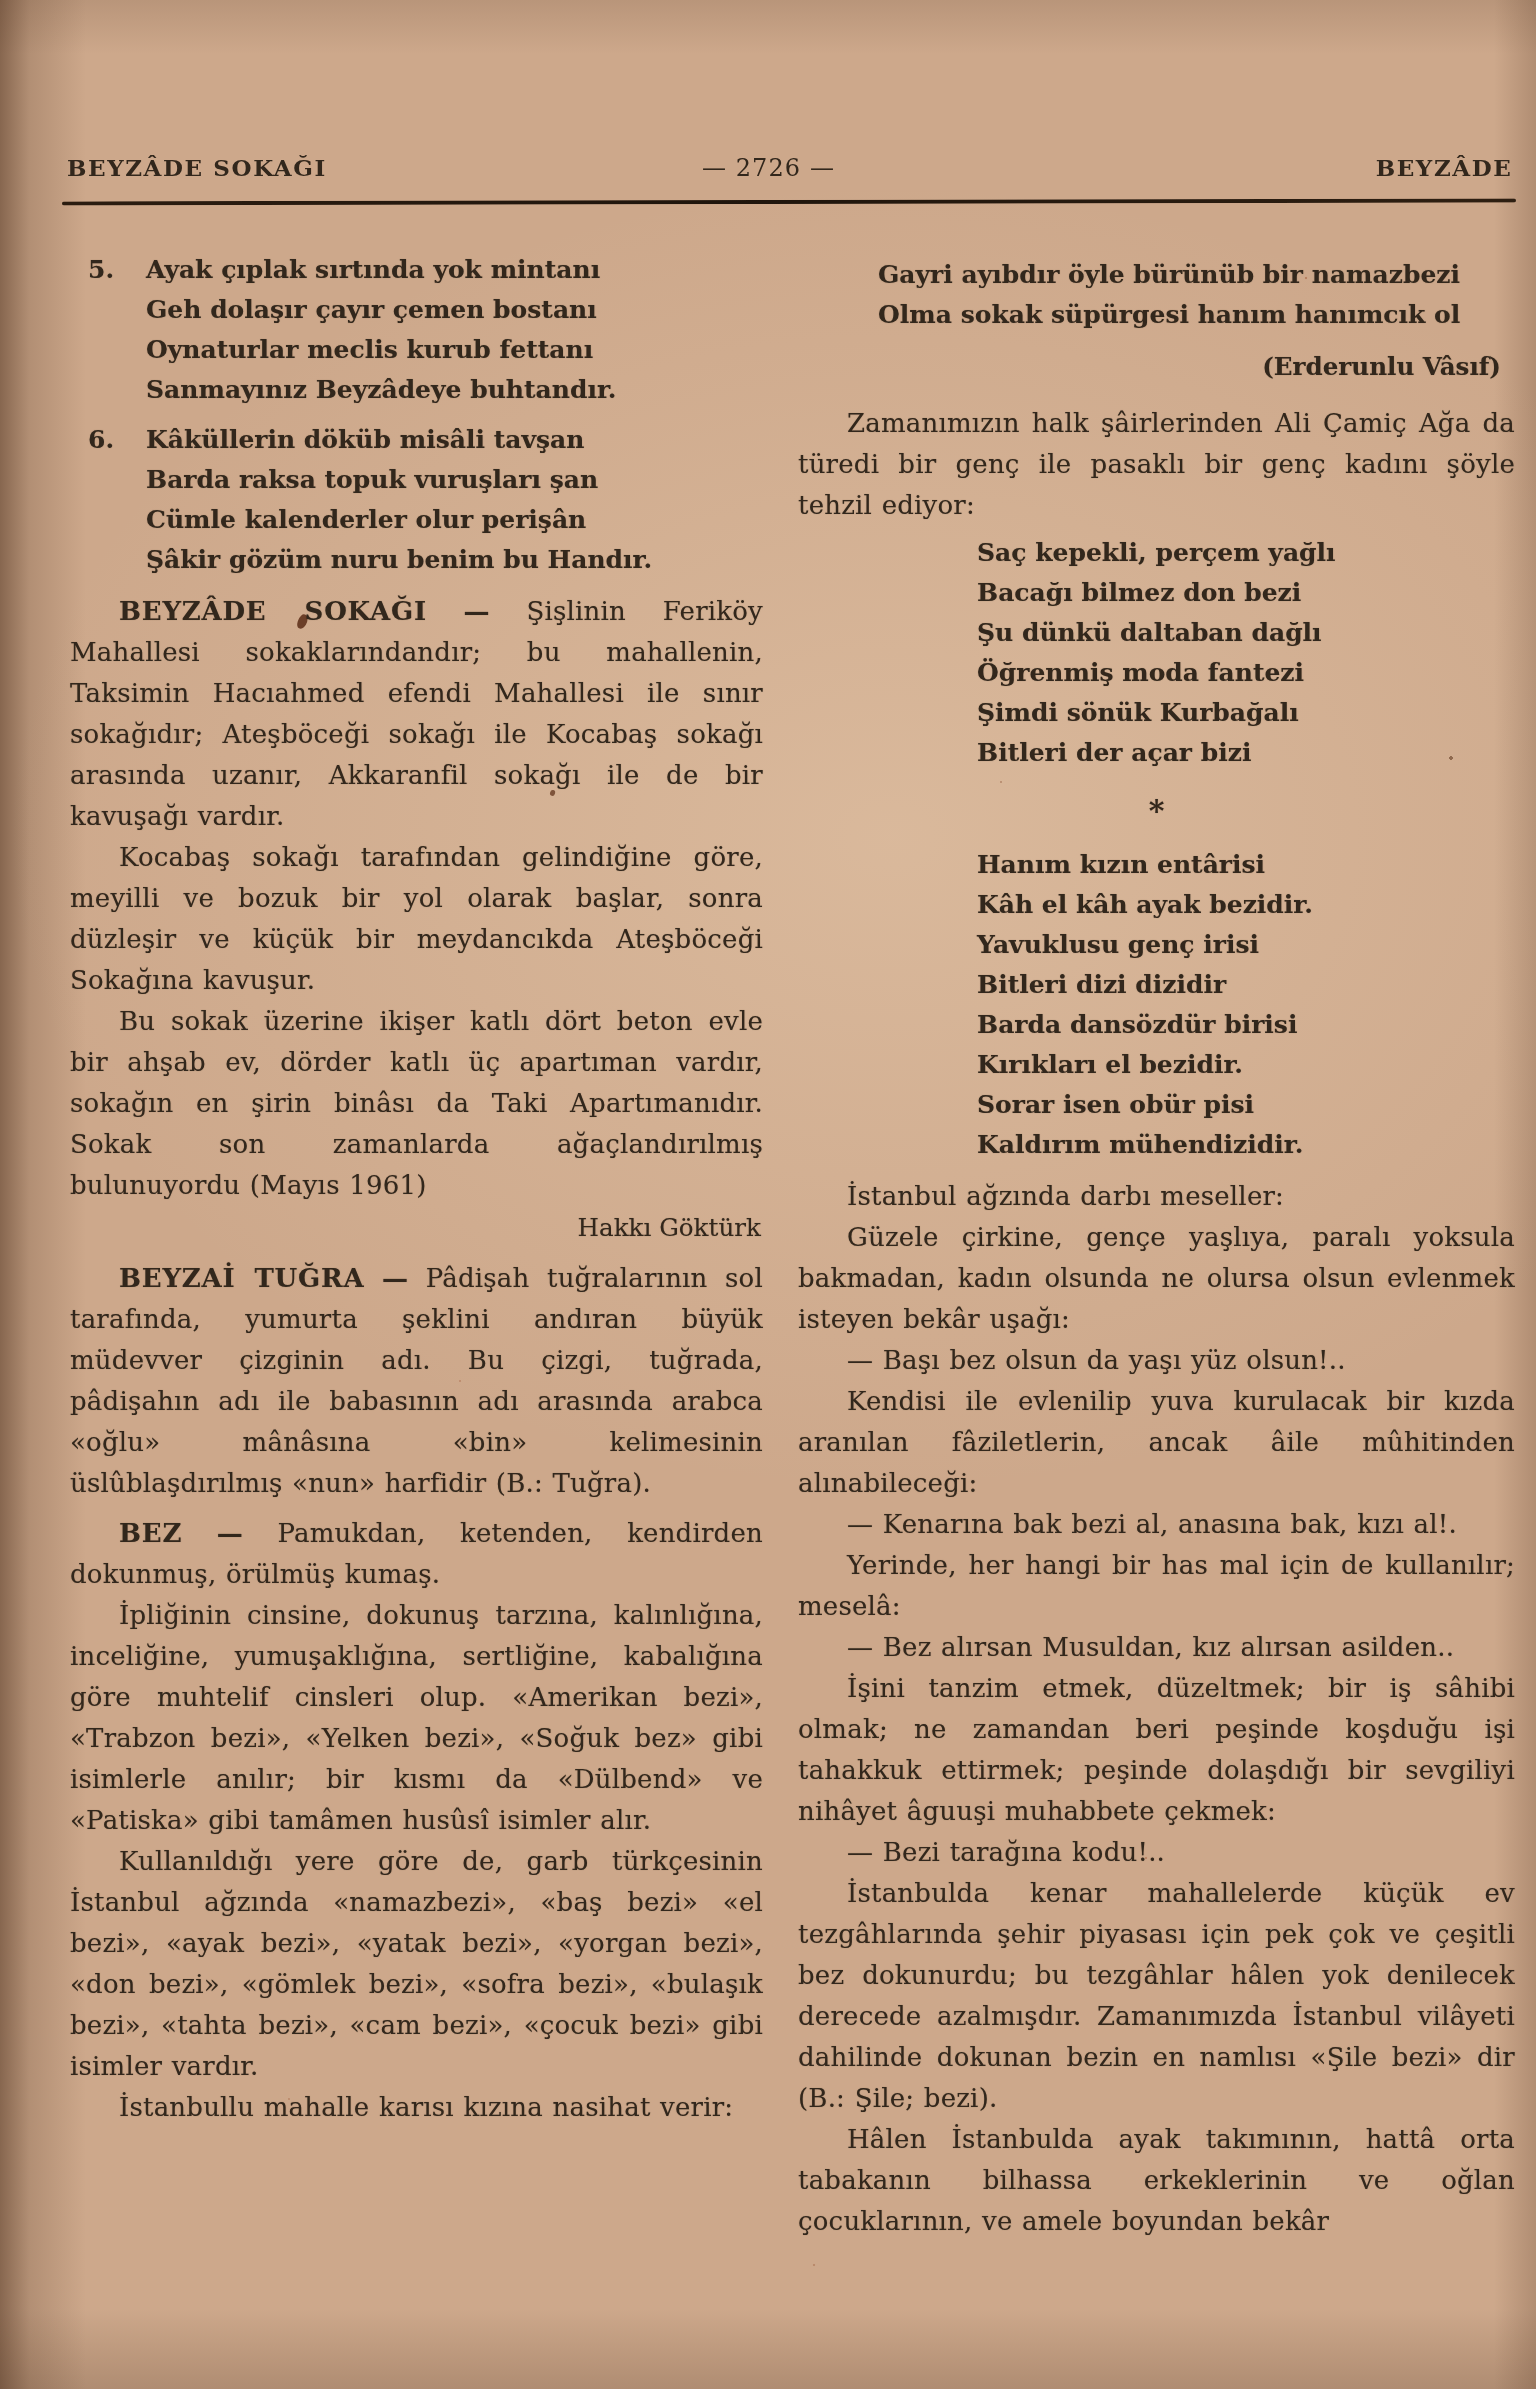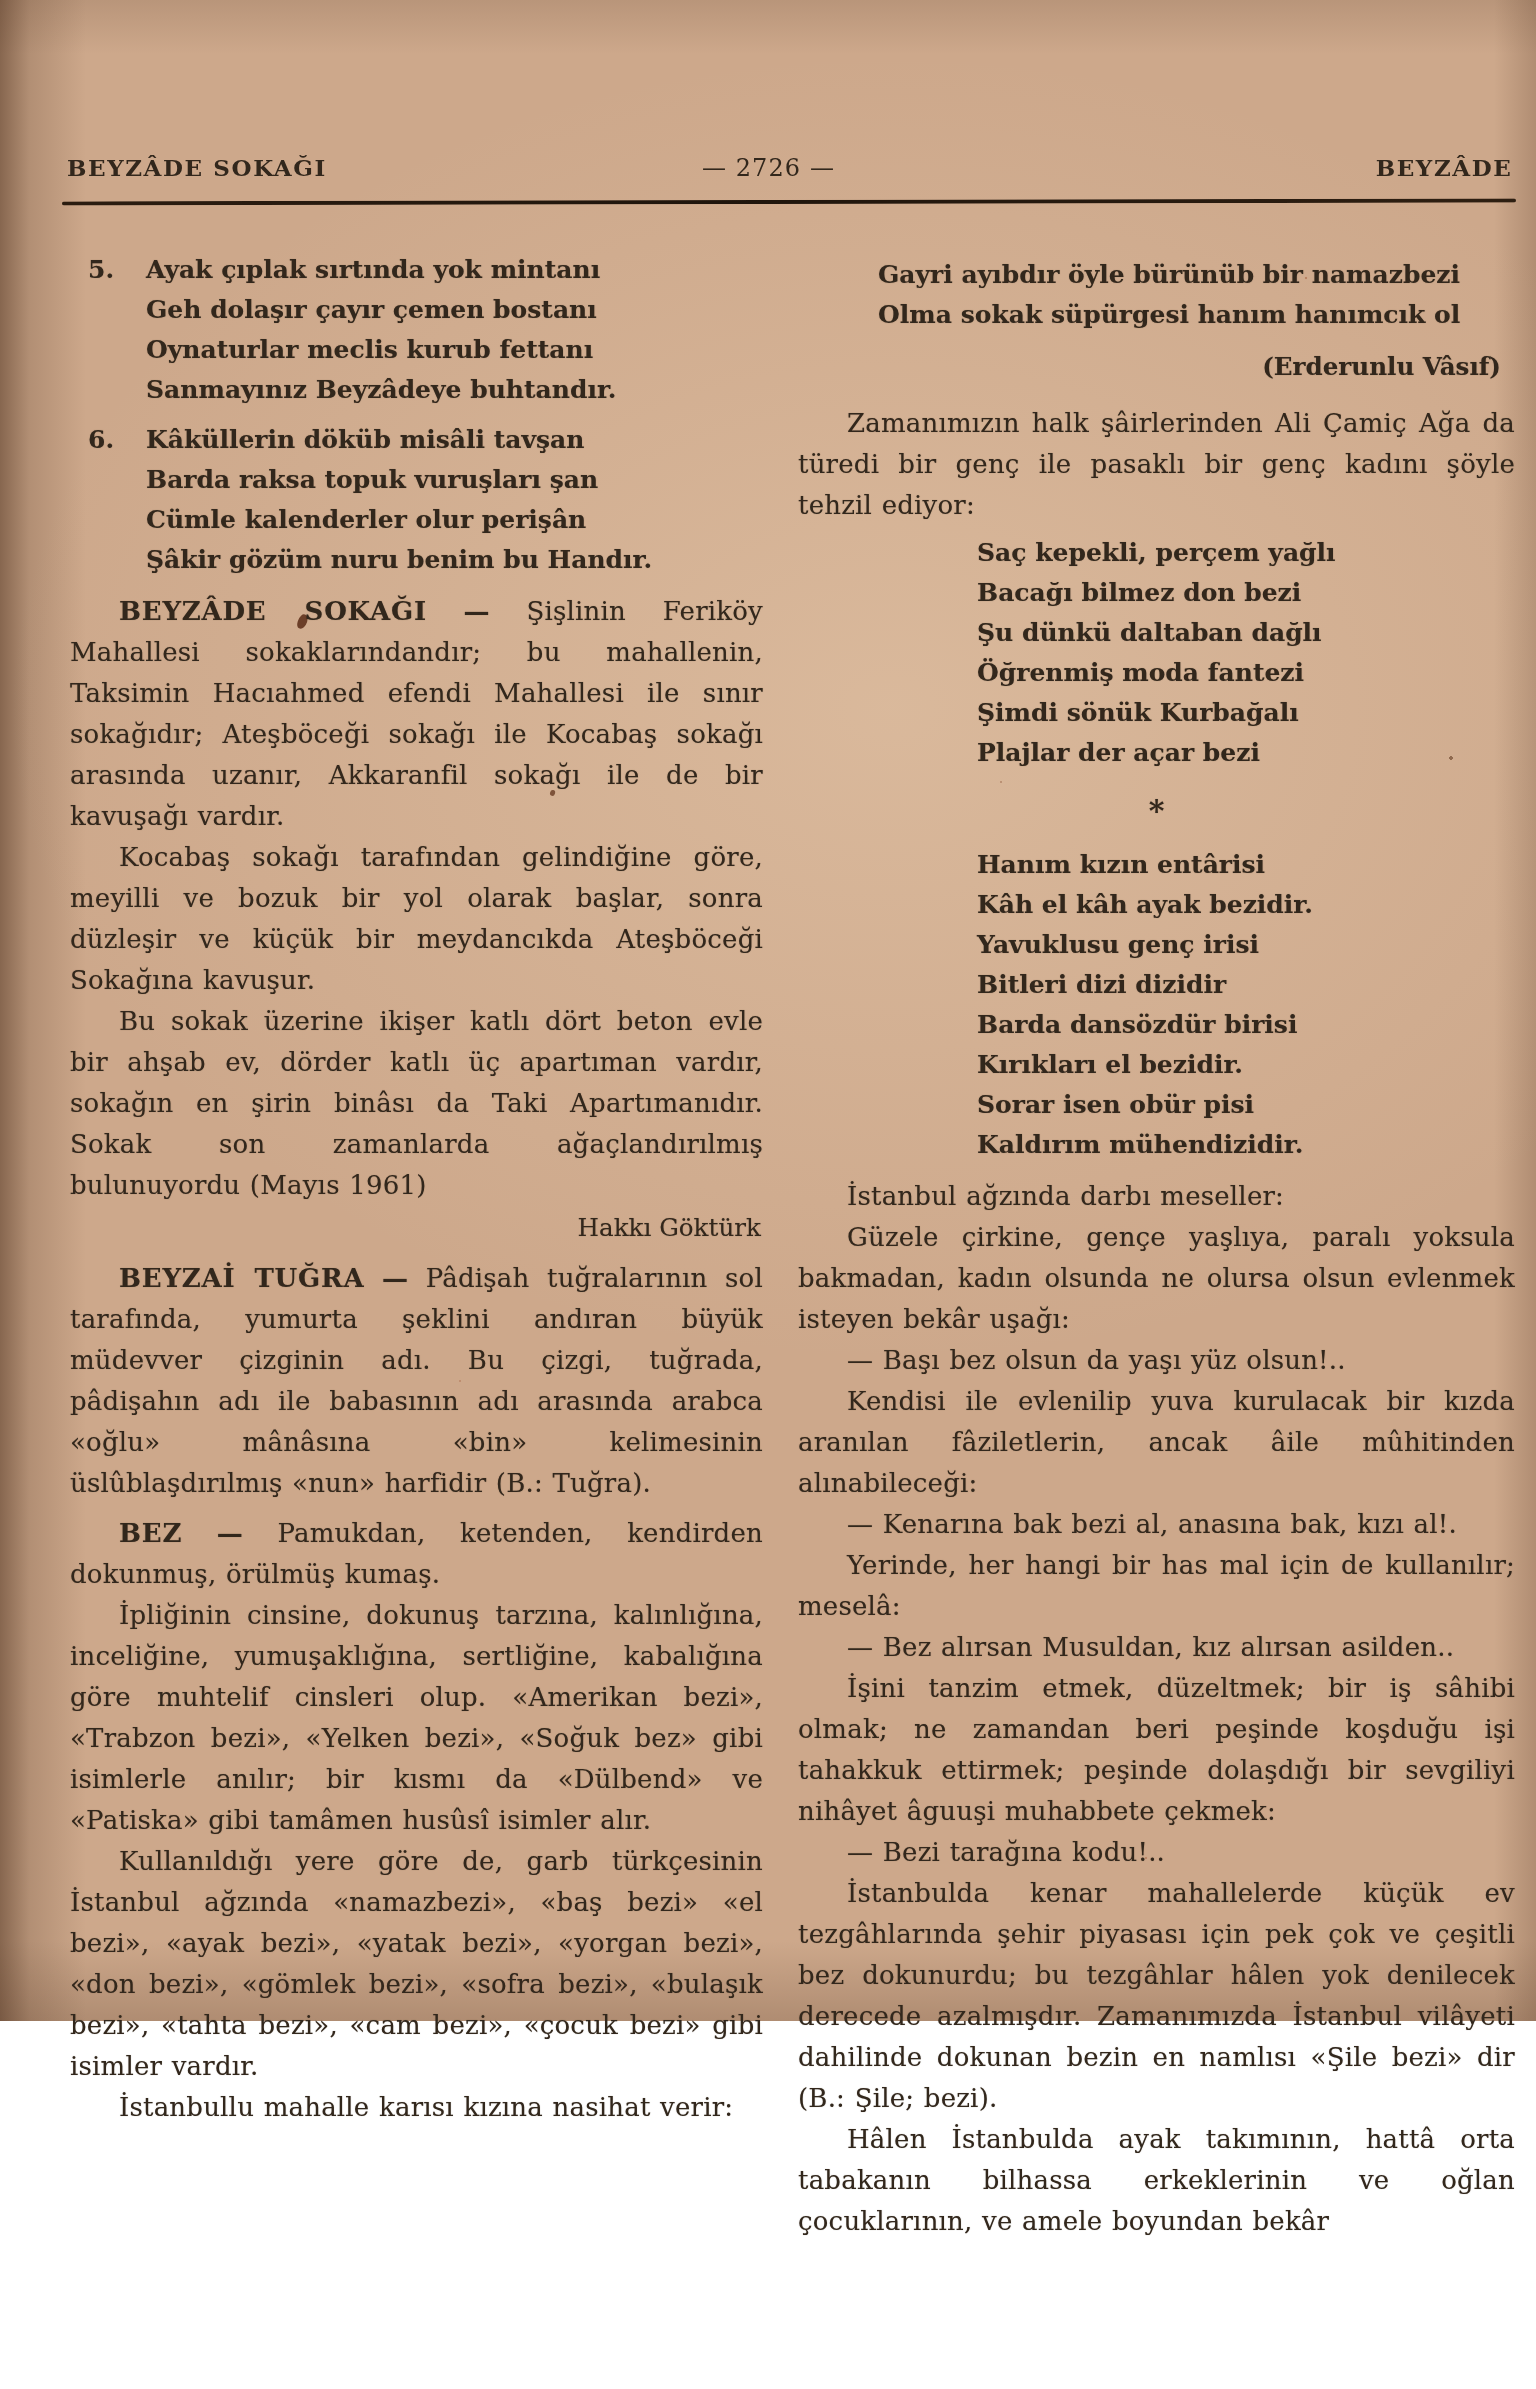--- a/index.html
+++ b/index.html
@@ -6,21 +6,21 @@
     margin: 0; padding: 0;
     width: 1537px; height: 2389px;
     overflow: hidden;
   }
   body {
     font-family: "DejaVu Serif", "Liberation Serif", serif;
     color: #32271c;
   }
   .page {
     position: relative;
-    width: 1537px; height: 2021px;
+    width: 1537px; height: 2389px;
     background:
       radial-gradient(ellipse 1231px 910px at 58% 35%, rgba(238,212,182,.38), rgba(238,212,182,0) 72%),
       linear-gradient(90deg, rgba(70,42,24,.52) 0px, rgba(70,42,24,.20) 29.4px, rgba(70,42,24,0) 86px),
       linear-gradient(270deg, rgba(70,42,24,.22) 0px, rgba(70,42,24,0) 43px),
       linear-gradient(180deg, rgba(70,42,24,.15) 0px, rgba(70,42,24,0) 54px),
       linear-gradient(0deg, rgba(70,42,24,.22) 0px, rgba(70,42,24,0) 80px),
       #cda88b;
   }
   .texture {
     position: absolute; inset: 0; pointer-events: none;
@@ -152,21 +152,21 @@
       <div class="attribution">(Erderunlu Vâsıf)</div>
 
       <p>Zamanımızın halk şâirlerinden Ali Çamiç Ağa da türedi bir genç ile pasaklı bir genç kadını şöyle tehzil ediyor:</p>
 
       <div class="verse-block verse-short">
         <div class="vline">Saç kepekli, perçem yağlı</div>
         <div class="vline">Bacağı bilmez don bezi</div>
         <div class="vline">Şu dünkü daltaban dağlı</div>
         <div class="vline">Öğrenmiş moda fantezi</div>
         <div class="vline">Şimdi sönük Kurbağalı</div>
-        <div class="vline">Plajlar der açar bezi</div>
+        <div class="vline">Bitleri der açar bizi</div>
       </div>
 
       <div class="separator">*</div>
 
       <div class="verse-block verse-short">
         <div class="vline">Hanım kızın entârisi</div>
         <div class="vline">Kâh el kâh ayak bezidir.</div>
         <div class="vline">Yavuklusu genç irisi</div>
         <div class="vline">Bitleri dizi dizidir</div>
         <div class="vline">Barda dansözdür birisi</div>

